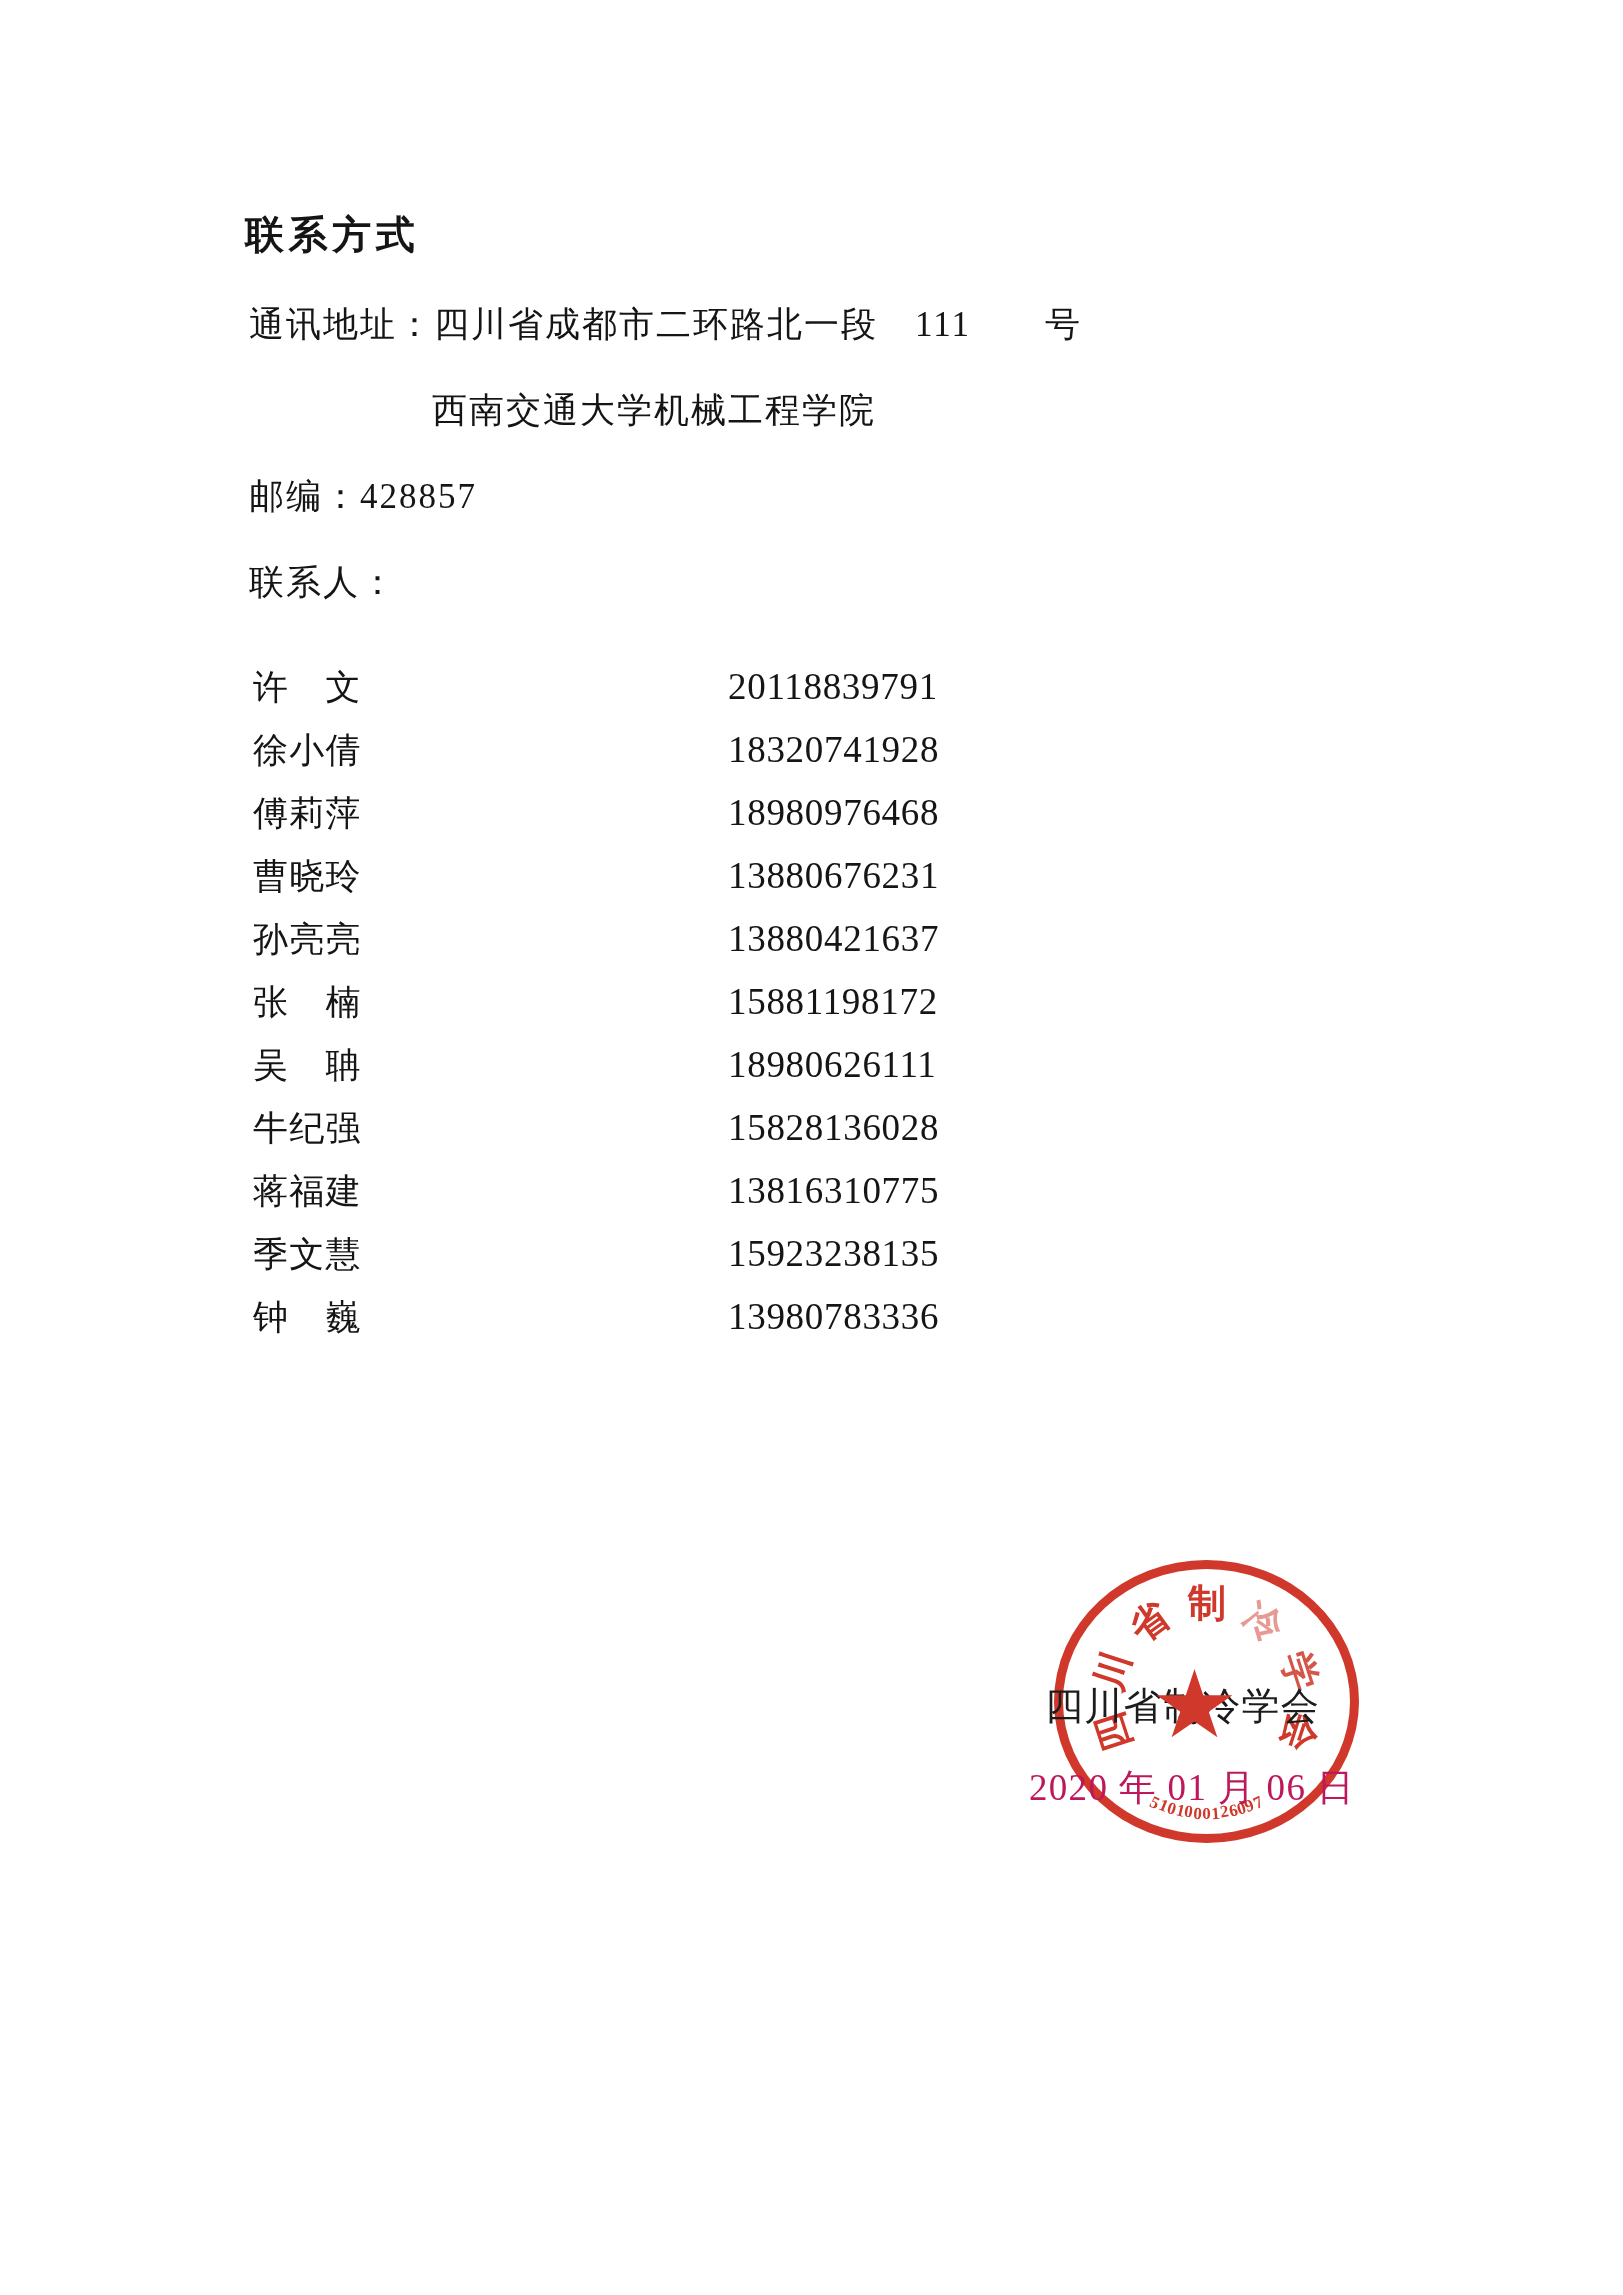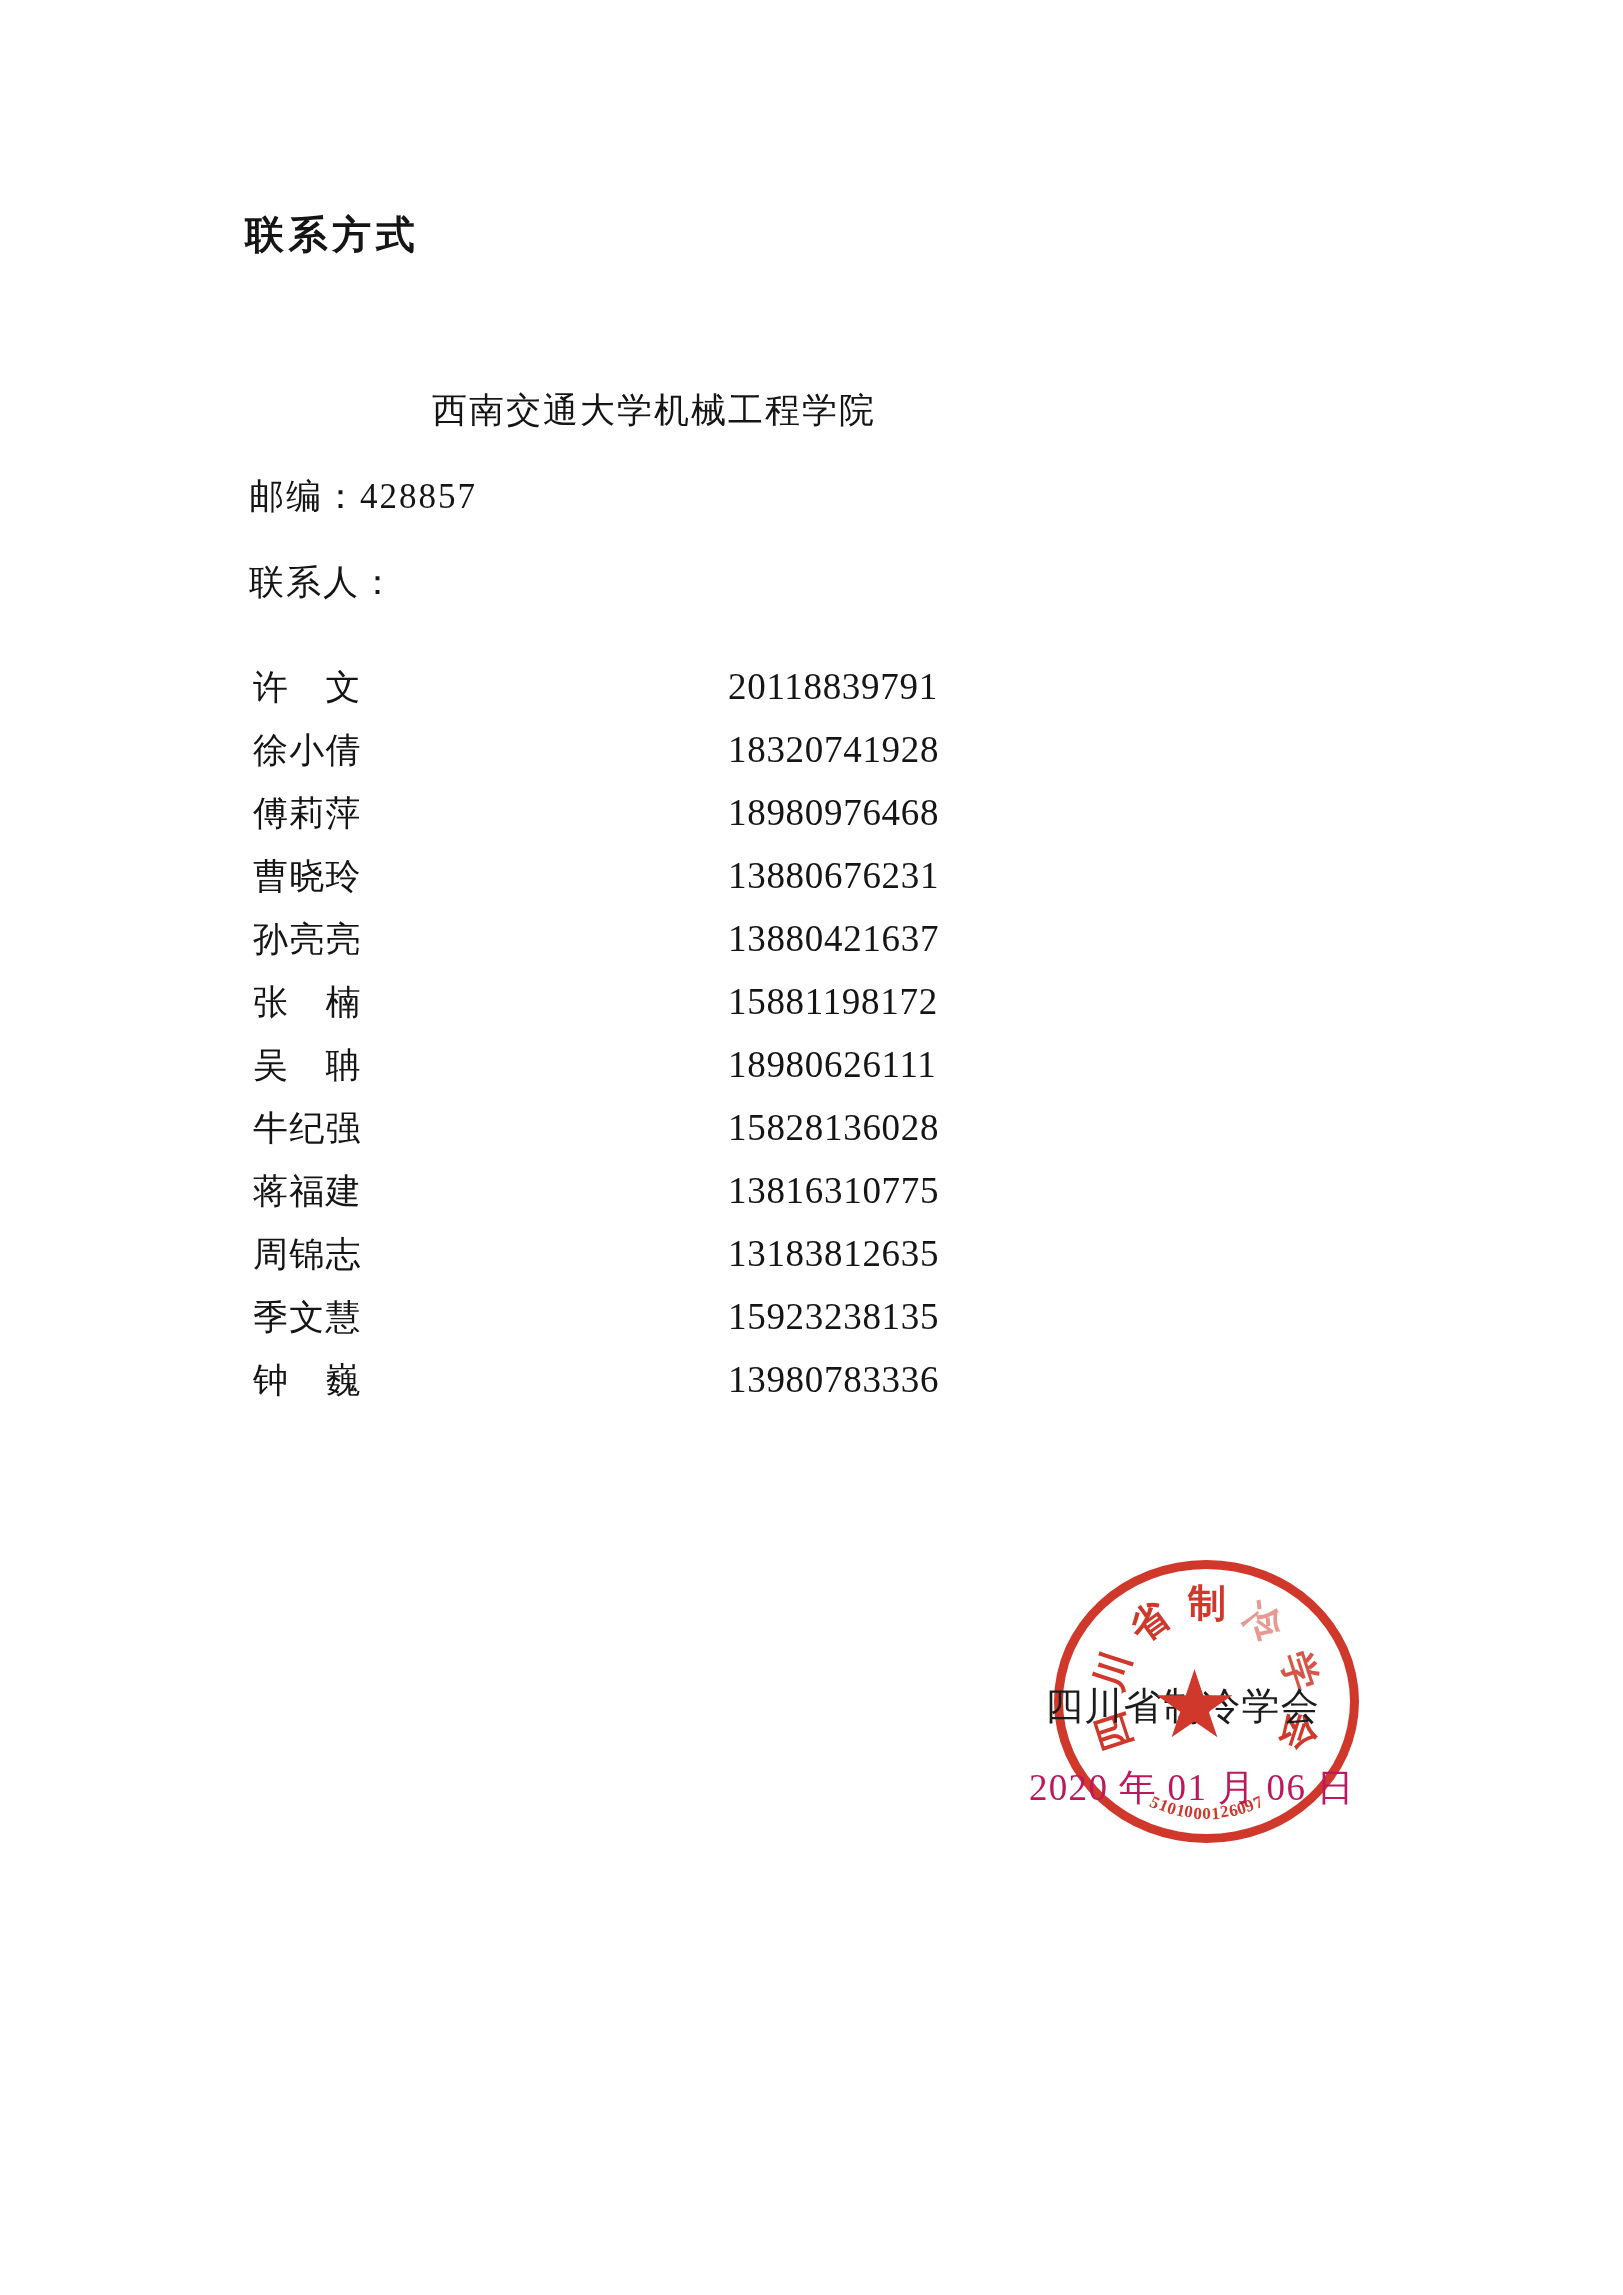--- a/index.html
+++ b/index.html
@@ -90,20 +90,21 @@
     color:#be185d;z-index:2;
   }
 </style>
 </head>
 <body>
 
 <div class="page">
 
   <div class="abs page-title">联系方式</div>
 
+  <div class="abs addr1">通讯地址：四川省成都市二环路北一段　111　　号</div>
   <div class="abs addr2">西南交通大学机械工程学院</div>
   <div class="abs zip">邮编：428857</div>
   <div class="abs contacts-label">联系人：</div>
 
   <div class="contact-list">
     <div class="contact-row">
       <span class="contact-name">许　文</span>
       <span class="contact-phone">20118839791</span>
     </div>
     <div class="contact-row">
@@ -130,24 +131,20 @@
       <span class="contact-name">吴　聃</span>
       <span class="contact-phone">18980626111</span>
     </div>
     <div class="contact-row">
       <span class="contact-name">牛纪强</span>
       <span class="contact-phone">15828136028</span>
     </div>
     <div class="contact-row">
       <span class="contact-name">蒋福建</span>
       <span class="contact-phone">13816310775</span>
-    </div>
-    <div class="contact-row">
-      <span class="contact-name">周锦志</span>
-      <span class="contact-phone">13183812635</span>
     </div>
     <div class="contact-row">
       <span class="contact-name">季文慧</span>
       <span class="contact-phone">15923238135</span>
     </div>
     <div class="contact-row">
       <span class="contact-name">钟　巍</span>
       <span class="contact-phone">13980783336</span>
     </div>
   </div>

